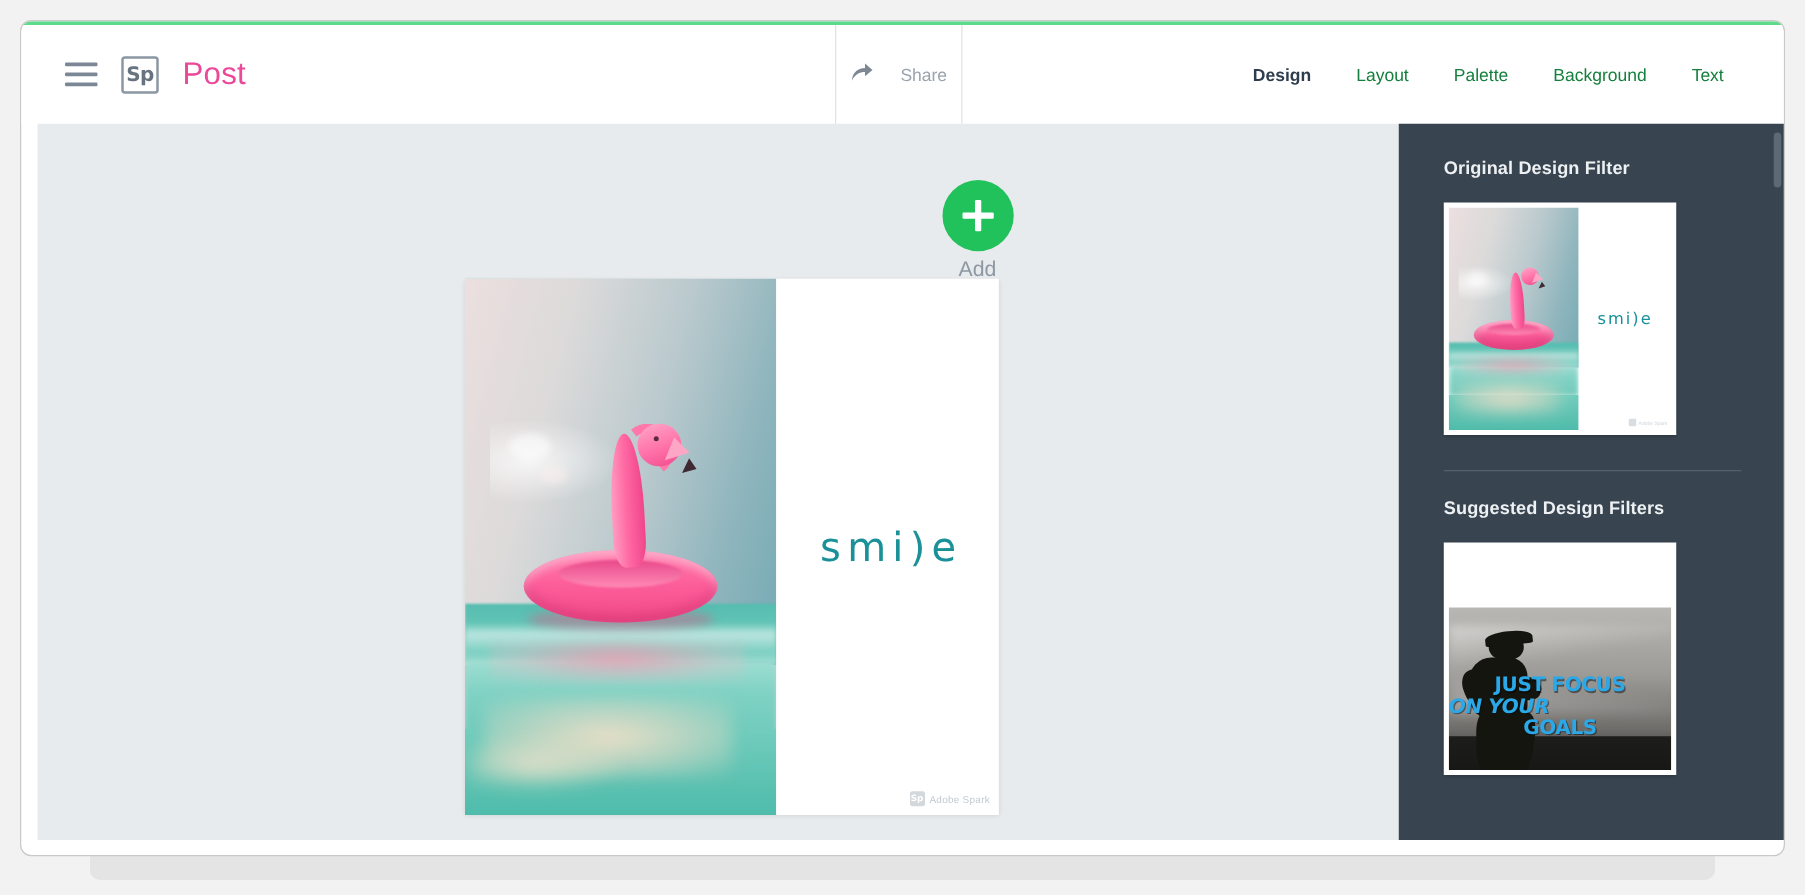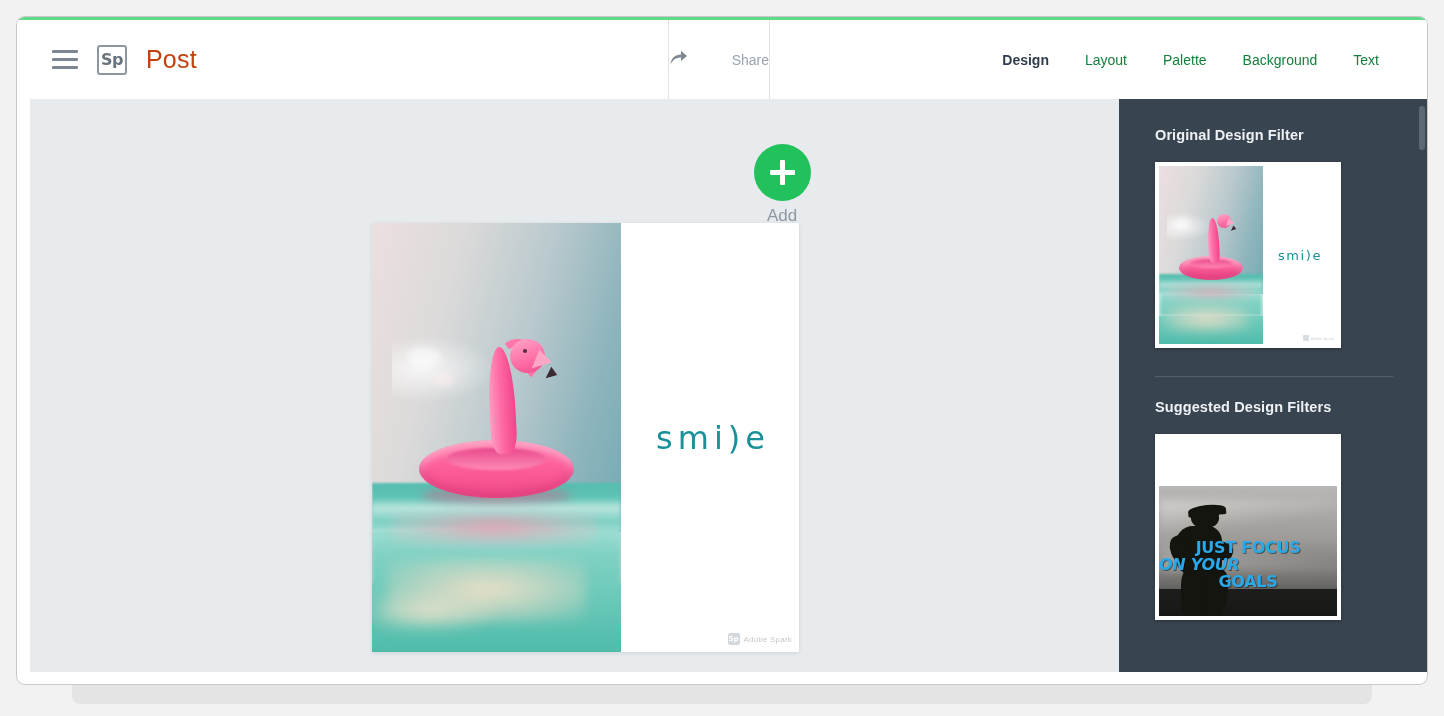--- a/index.html
+++ b/index.html
@@ -72,30 +72,30 @@
     display: flex; align-items: center; justify-content: center;
     color: #67737f;
     font-size: 16px;
     font-weight: bold;
     letter-spacing: -0.5px;
     font-family: "DejaVu Sans", sans-serif;
   }
 
   #doc-title {
     font-size: 25px;
-    color: #c2410c;
+    color: #ec4899;
     font-weight: 400;
     letter-spacing: 0.2px;
   }
 
   #share-cell {
     width: 102px;
     border-left: 1px solid #e2e2e2;
     border-right: 1px solid #e2e2e2;
-    display: flex; align-items: center; justify-content: space-between;
+    display: flex; align-items: center; justify-content: center;
     gap: 21px;
     cursor: pointer;
   }
   #share-label { font-size: 14px; color: #9aa4ae; }
 
   #nav {
     flex: 1;
     display: flex;
     align-items: center;
     justify-content: flex-end;

